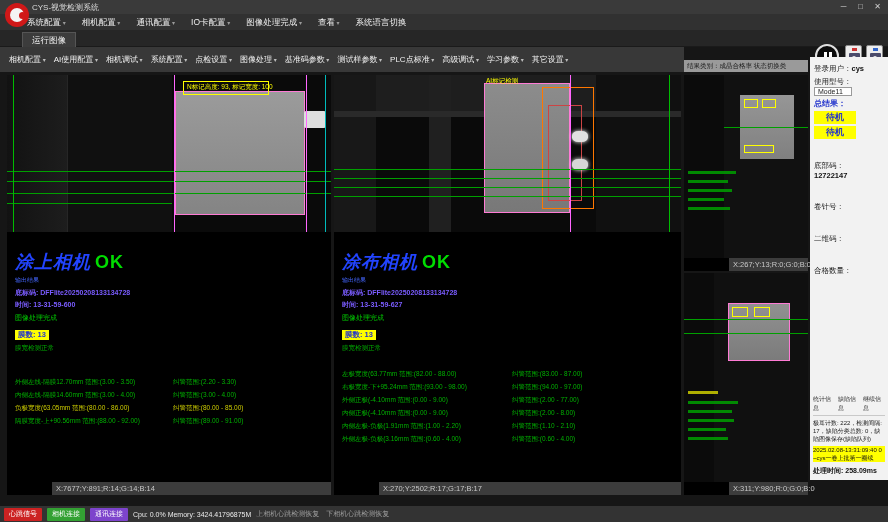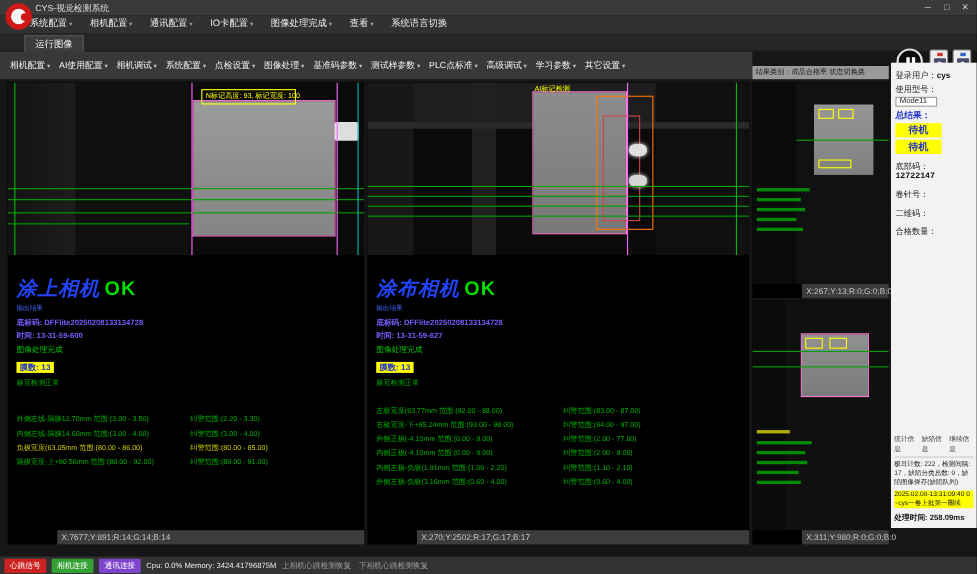--- a/index.html
+++ b/index.html
@@ -78,21 +78,21 @@
   .tphoto { position:absolute; top:0; left:0; right:0; bottom:13px; background:#0b0b0b; overflow:hidden; }
 
   
   .sidepanel { position:absolute; left:810px; top:57px; width:78px; height:423px; background:#f2f2f2; padding:4px 4px; color:#222; font-size:7.5px; overflow:hidden; }
   .sp-row { margin-top:3px; white-space:nowrap; }
   .sp-label { color:#222; }
   .sp-value { color:#111; font-weight:bold; }
   .sp-select { display:inline-block; border:1px solid #9a9a9a; background:#fff; padding:0 3px; min-width:38px; font-size:7px; }
   .sp-total { color:#2233cc; font-weight:bold; font-size:8px; margin-top:2px; }
   .sp-badge { width:42px; height:13px; background:#ffff00; color:#2233cc; font-weight:bold; font-size:9px; text-align:center; line-height:13px; margin-top:2px; }
-  .sp-field { margin-top:7px; white-space:nowrap;font-family:Liberation Mono, monospace; }
+  .sp-field { margin-top:22px; white-space:nowrap; }
   .sp-stats { position:absolute; left:3px; right:3px; bottom:4px; }
   .sp-tabs { display:flex; gap:3px; font-size:6px; color:#333; border-bottom:1px solid #c9c9c9; padding-bottom:2px; }
   .sp-line { font-size:6px; color:#222; margin-top:3px; line-height:8px; word-break:break-all; }
   .sp-hl { background:#ffff00; font-size:6px; color:#111; margin-top:3px; line-height:8px; word-break:break-all; }
   .sp-proc { font-size:7px; color:#111; font-weight:bold; margin-top:4px; }
 
   
   .statusbar { position:absolute; left:0; right:0; bottom:0; height:16px; background:#333; display:flex; align-items:center; gap:5px; padding-left:4px; }
   .sb-badge { font-size:7px; color:#fff; padding:1.5px 5px; border-radius:1px; white-space:nowrap; }
   .b-red { background:#cc2222; } .b-green { background:#33a133; } .b-purple { background:#7d44cc; }

